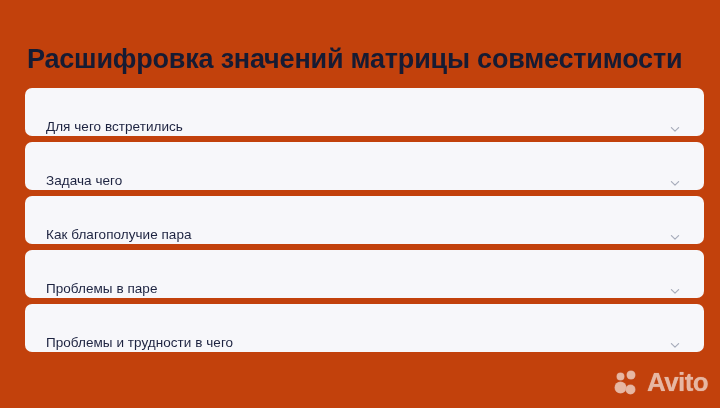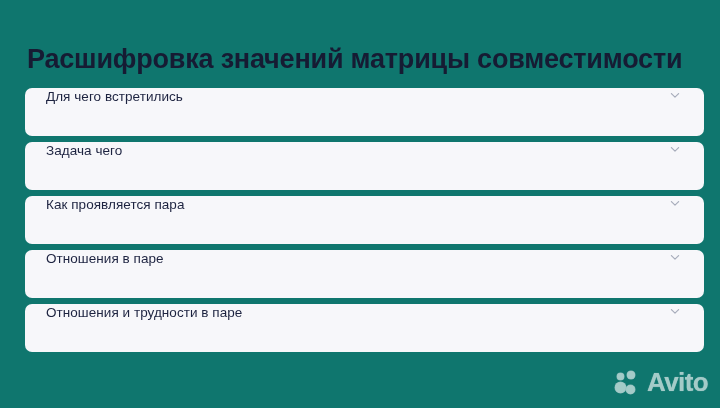--- a/index.html
+++ b/index.html
@@ -11,21 +11,21 @@
     height: 408px;
     overflow: hidden;
     background: #ffffff;
     font-family: "Liberation Sans", "DejaVu Sans", sans-serif;
     -webkit-font-smoothing: antialiased;
   }
   .page {
     position: relative;
     width: 720px;
     height: 408px;
-    background: #0f766e;
+    background: #c2410c;
     overflow: hidden;
   }
 
   
   .page-title {
     position: absolute;
     left: 27px;
     top: 24px;
     width: 760px;
     font-size: 27px;
@@ -43,21 +43,21 @@
     top: 88px;
     width: 679px;
   }
   .accordion-item {
     position: relative;
     height: 48px;
     margin-bottom: 6px;
     background: #f7f7fa;
     border-radius: 7px;
     display: flex;
-    align-items: flex-start;
+    align-items: flex-end;
     box-sizing: border-box;
     padding: 0 18px 0 21px;
     cursor: pointer;
   }
   .accordion-item:last-child {
     margin-bottom: 0;
   }
   .accordion-label {
     font-size: 13.5px;
     line-height: 18px;
@@ -139,40 +139,40 @@
     <div class="accordion-item">
       <span class="accordion-label">Задача чего</span>
       <span class="chevron">
         <svg viewBox="0 0 14 14" fill="none" xmlns="http://www.w3.org/2000/svg">
           <path d="M3.4 5.6 L7 9.1 L10.6 5.6" stroke="#9aa0b0" stroke-width="1.2" stroke-linecap="round" stroke-linejoin="round"></path>
         </svg>
       </span>
     </div>
 
     <div class="accordion-item">
-      <span class="accordion-label">Как проявляется пара</span>
+      <span class="accordion-label">Как благополучие пара</span>
       <span class="chevron">
         <svg viewBox="0 0 14 14" fill="none" xmlns="http://www.w3.org/2000/svg">
           <path d="M3.4 5.6 L7 9.1 L10.6 5.6" stroke="#9aa0b0" stroke-width="1.2" stroke-linecap="round" stroke-linejoin="round"></path>
         </svg>
       </span>
     </div>
 
 
     <div class="accordion-item">
-      <span class="accordion-label">Отношения в паре</span>
+      <span class="accordion-label">Проблемы в паре</span>
       <span class="chevron">
         <svg viewBox="0 0 14 14" fill="none" xmlns="http://www.w3.org/2000/svg">
           <path d="M3.4 5.6 L7 9.1 L10.6 5.6" stroke="#9aa0b0" stroke-width="1.2" stroke-linecap="round" stroke-linejoin="round"></path>
         </svg>
       </span>
     </div>
 
     <div class="accordion-item">
-      <span class="accordion-label">Отношения и трудности в паре</span>
+      <span class="accordion-label">Проблемы и трудности в чего</span>
       <span class="chevron">
         <svg viewBox="0 0 14 14" fill="none" xmlns="http://www.w3.org/2000/svg">
           <path d="M3.4 5.6 L7 9.1 L10.6 5.6" stroke="#9aa0b0" stroke-width="1.2" stroke-linecap="round" stroke-linejoin="round"></path>
         </svg>
       </span>
     </div>
 
   </div>
 
   <div class="watermark">

